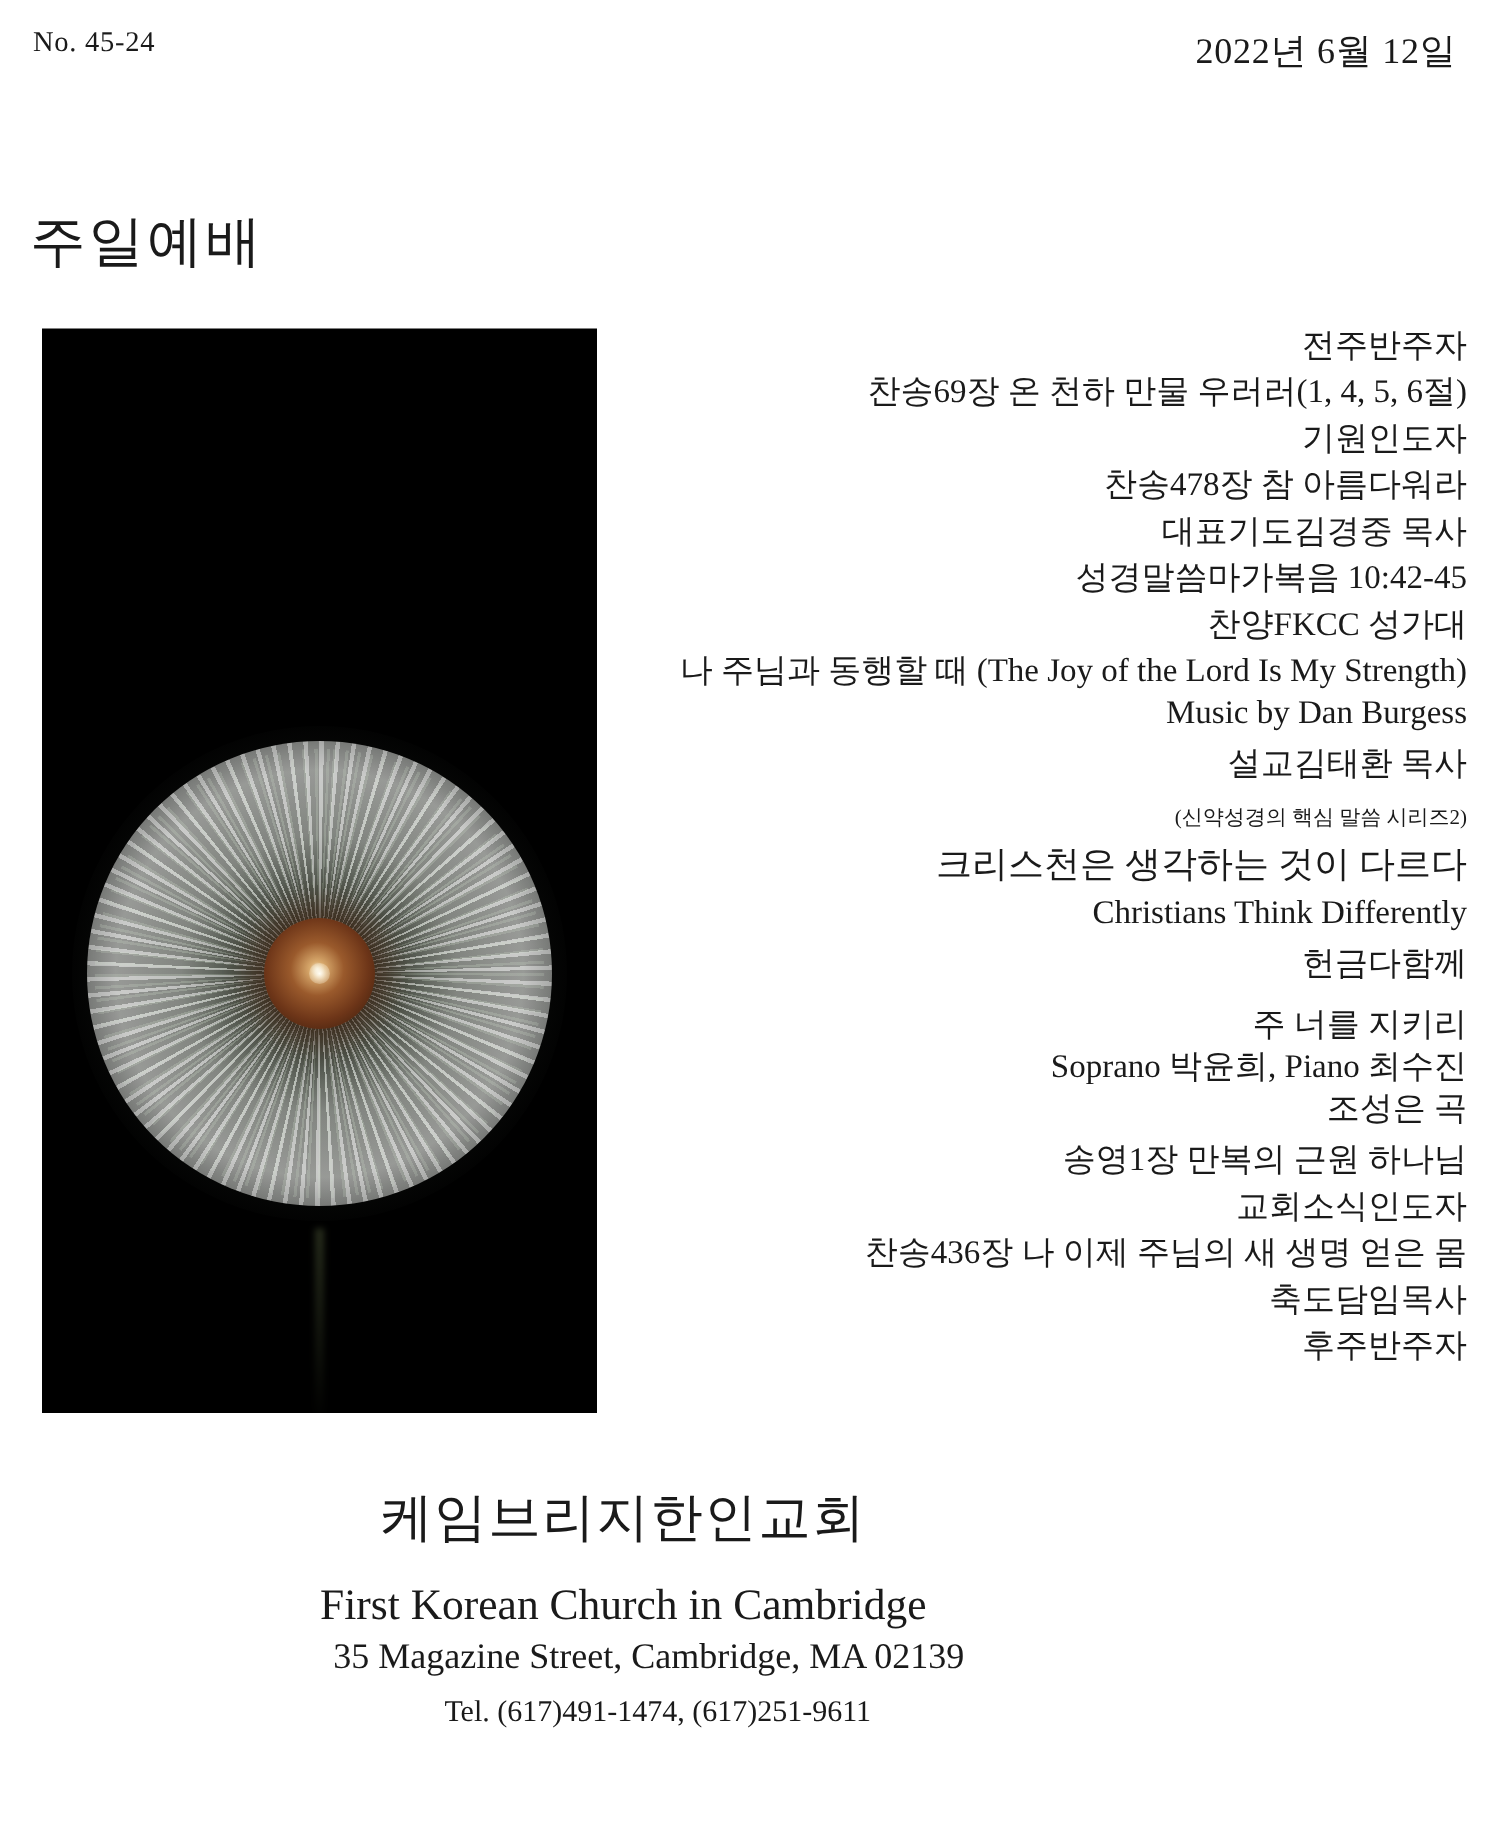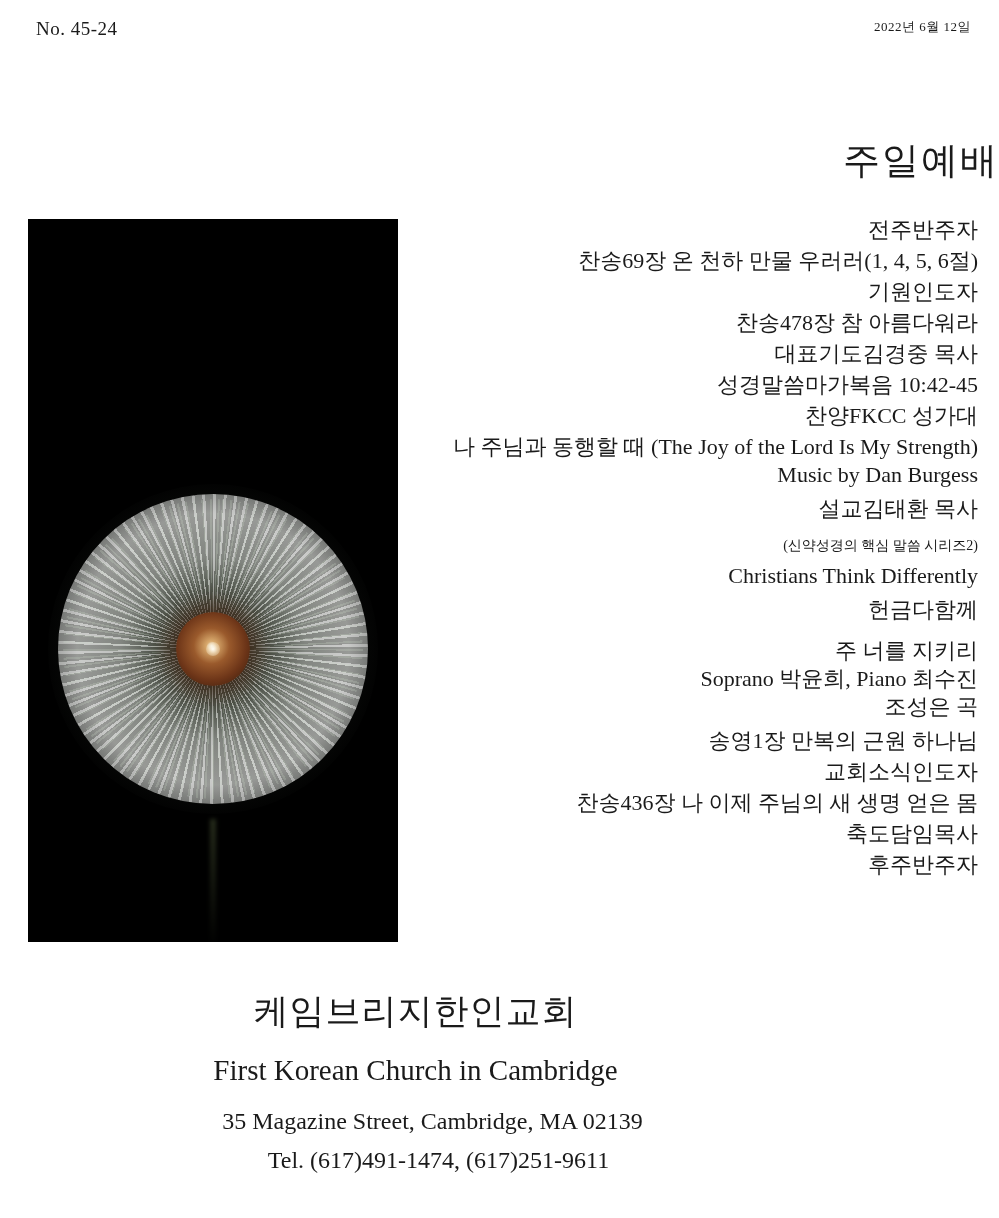--- a/index.html
+++ b/index.html
@@ -19,40 +19,40 @@
   
   .header {
     position: absolute;
     top: 18px;
     left: 0;
     width: 999px;
     height: 30px;
   }
   .header .issue {
     position: absolute;
-    left: 36px;
+    left: 22px;
     top: 0;
     font-size: 19px;
     letter-spacing: 0.5px;
   }
   .header .date {
     position: absolute;
     right: 28px;
     top: 0;
-    font-size: 13px;
+    font-size: 24px;
     letter-spacing: 0.5px;
   }
 
   
   .service-title {
     position: absolute;
     top: 136px;
     left: 0;
     width: 999px;
-    text-align: right;
+    text-align: left;
     font-size: 37px;
     letter-spacing: 2px;
     font-family: "Liberation Serif", serif;
   }
   .service-title .inner {
     display: inline-block;
     padding-left: 20px;
   }
 
   
@@ -246,25 +246,25 @@
     line-height: 1.25;
   }
   .footer .en-name {
     font-size: 29px;
     line-height: 1.3;
     margin-top: 18px;
   }
   .footer .addr {
     font-size: 24px;
     line-height: 1.35;
-    margin-top: 16px;
+    margin-top: 0;
     padding-left: 34px;
   }
   .footer .tel {
-    font-size: 24px;
+    font-size: 20px;
     line-height: 1.35;
     margin-top: 6px;
     margin-left: 46px;
   }
 </style>
 </head>
 <body>
 
 <div class="header">
   <div class="issue">No. 45-24</div>
@@ -324,20 +324,21 @@
   <div class="gap-3"></div>
 
   <div class="row">
     <span class="label">설교</span>
     <span class="value">김태환 목사</span>
   </div>
 
   <div class="gap-2"></div>
 
   <div class="sub small">(신약성경의 핵심 말씀 시리즈2)</div>
+  <div class="sub big">크리스천은 생각하는 것이 다르다</div>
   <div class="sub latin">Christians Think Differently</div>
 
   <div class="gap-3"></div>
 
   <div class="row">
     <span class="label">헌금</span>
     <span class="value">다함께</span>
   </div>
 
   <div class="gap-2"></div>

